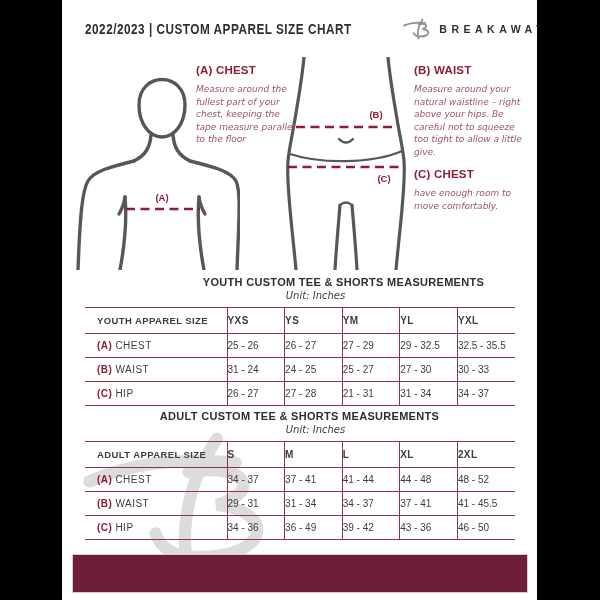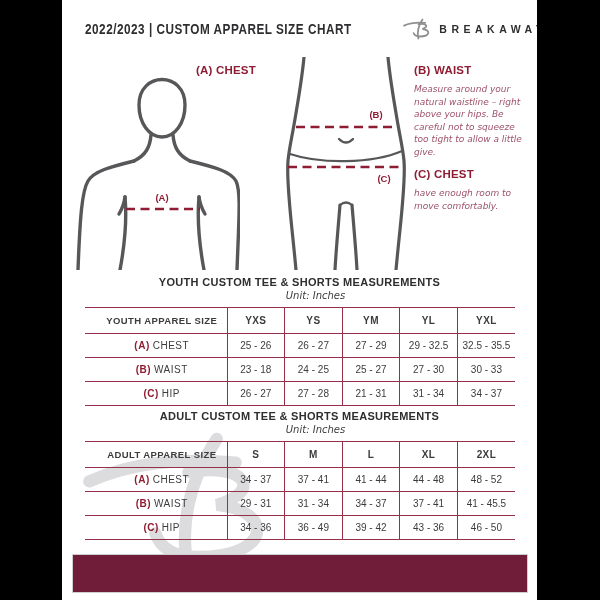--- a/index.html
+++ b/index.html
@@ -30,32 +30,32 @@
   .fig{position:absolute;z-index:0;}
   #fig-torso{left:2px;top:57px;}
   #fig-hips{left:218px;top:57px;}
   .fig-label{font:700 9.5px "Liberation Sans",sans-serif;fill:#8e1d33;}
 
   
   .sec-title{position:absolute;left:0;width:475px;text-align:center;
              font-size:11px;font-weight:800;letter-spacing:.3px;color:#2e2e30;z-index:1;}
   .sec-unit{position:absolute;left:16px;width:475px;text-align:center;font-size:10px;
             font-style:italic;color:#3c3c3e;font-family:"DejaVu Sans",sans-serif;z-index:1;}
-  #youth-title{top:276px;} #youth-unit{top:290px;}
+  #youth-title{top:276px;padding-left:44px;} #youth-unit{top:290px;}
   #adult-title{top:410px;} #adult-unit{top:424px;}
 
   
   table{position:absolute;left:23px;width:430px;border-collapse:collapse;table-layout:fixed;z-index:1;}
   #youth-table{top:307px;} #adult-table{top:441px;}
-  th,td{height:23px;padding:0;font-size:10px;color:#3c3c3e;text-align:center;
+  th,td{height:23px;padding:0;font-size:10px;color:#3c3c3e;text-align:left;
         border-top:1.4px solid #96304a;font-weight:400;}
   tr.header-row th{height:25px;font-weight:700;letter-spacing:.4px;}
   tr:last-child td{border-bottom:1.4px solid #96304a;}
   th:not(.lab),td:not(.lab){border-left:1.4px solid #96304a;}
-  .lab{text-align:center;padding-left:12px;letter-spacing:.5px;}
+  .lab{text-align:left;padding-left:12px;letter-spacing:.5px;}
   th.lab{font-weight:400;font-size:9.5px;letter-spacing:.8px;}
   .pfx{color:#8e1d33;font-weight:800;margin-right:3px;}
 
   .watermark{position:absolute;left:12px;top:420px;z-index:0;}
   .footer-bar{position:absolute;left:10px;top:554px;width:454px;height:37px;
               background:#701d39;border:1px solid #cfcfd2;z-index:2;}
 </style>
 </head>
 <body>
 
@@ -105,20 +105,21 @@
         <path d="M60 148 Q 66 143 72 148" stroke-width="2.2"></path>
       </g>
       <path d="M16 70 L 116 70" stroke="#8e1d33" stroke-width="2.4" stroke-dasharray="9 5.5" fill="none"></path>
       <text class="fig-label" x="96" y="61" text-anchor="middle">(B)</text>
       <path d="M8 110 L 124 110" stroke="#8e1d33" stroke-width="2.4" stroke-dasharray="9 5.5" fill="none"></path>
       <text class="fig-label" x="104" y="125" text-anchor="middle">(C)</text>
     </svg>
 
     <div id="chest-block" class="guide-block">
       <div class="guide-h">(A) CHEST</div>
+      <div class="guide-p">Measure around the fullest part of your chest, keeping the tape measure parallel to the floor</div>
     </div>
     <div id="waist-block" class="guide-block">
       <div class="guide-h">(B) WAIST</div>
       <div class="guide-p">Measure around your natural waistline – right above your hips. Be careful not to squeeze too tight to allow a little give.</div>
     </div>
     <div id="hips-block" class="guide-block">
       <div class="guide-h">(C) CHEST</div>
       <div class="guide-p">have enough room to move comfortably.</div>
     </div>
 
@@ -154,21 +155,21 @@
       <tr>
         <td class="lab"><span class="pfx">(A)</span><span>CHEST</span></td>
         <td>25 - 26</td>
         <td>26 - 27</td>
         <td>27 - 29</td>
         <td>29 - 32.5</td>
         <td>32.5 - 35.5</td>
       </tr>
       <tr>
         <td class="lab"><span class="pfx">(B)</span><span>WAIST</span></td>
-        <td>23 - 18</td>
+        <td>31 - 24</td>
         <td>24 - 25</td>
         <td>25 - 27</td>
         <td>27 - 30</td>
         <td>30 - 33</td>
       </tr>
       <tr>
         <td class="lab"><span class="pfx">(C)</span><span>HIP</span></td>
         <td>26 - 27</td>
         <td>27 - 28</td>
         <td>21 - 31</td>

